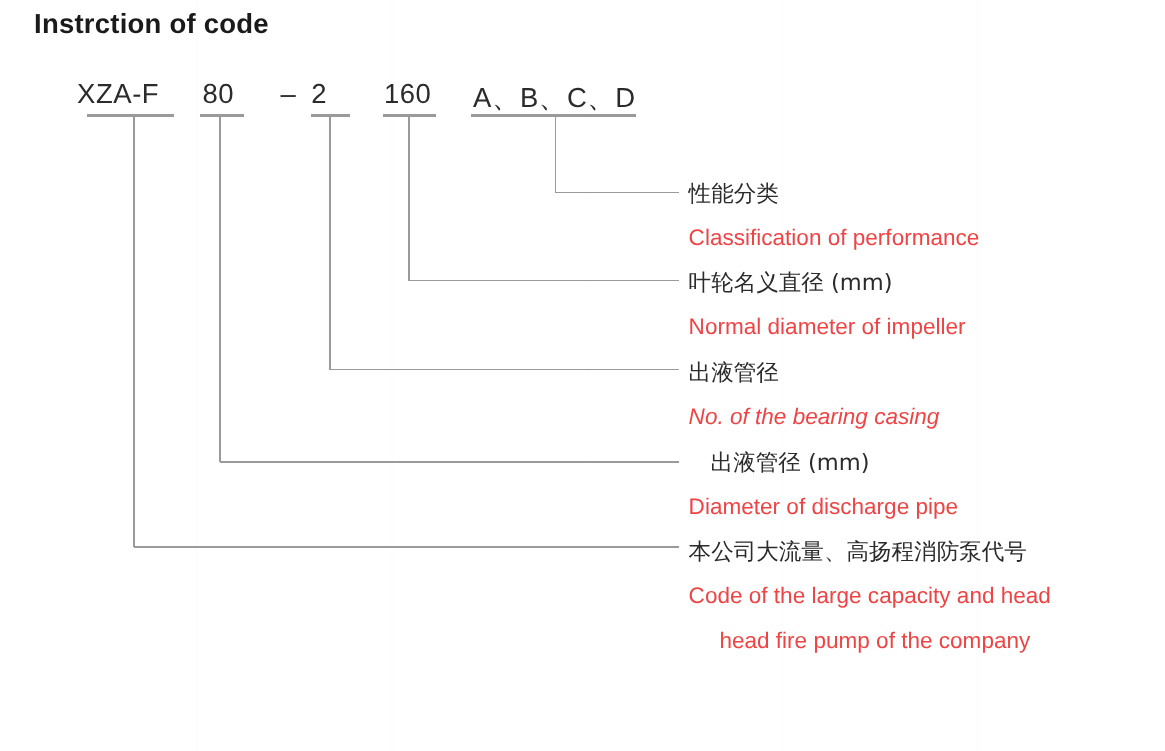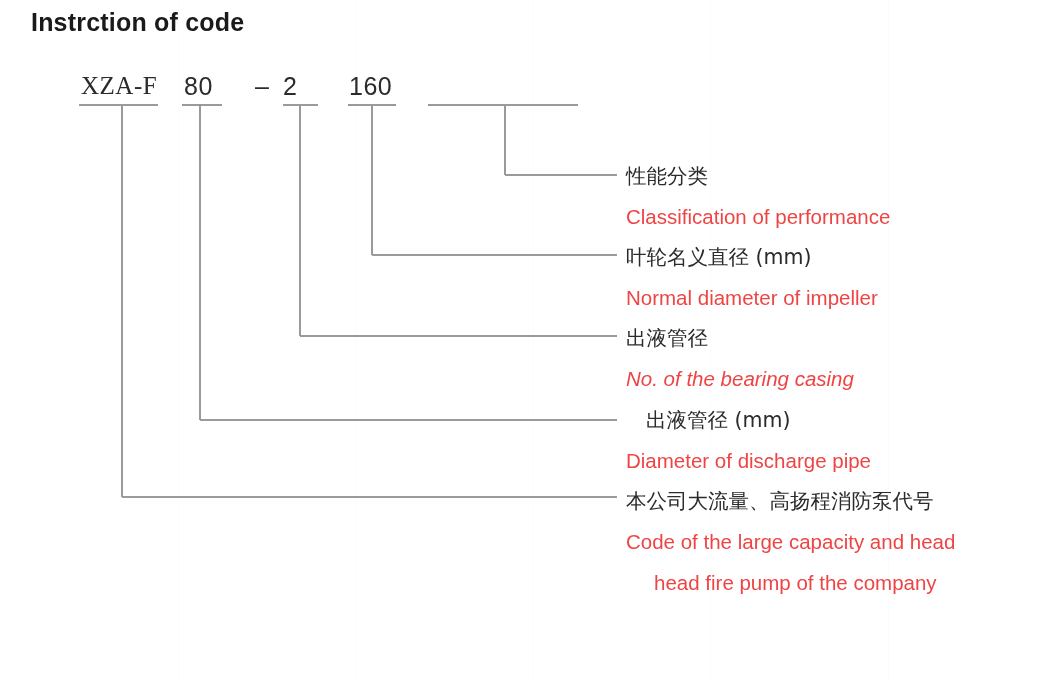--- a/index.html
+++ b/index.html
@@ -89,25 +89,26 @@
 <div id="page">
 
   <div class="seam" style="left:178px"></div>
   <div class="seam" style="left:356px"></div>
   <div class="seam" style="left:533px"></div>
   <div class="seam" style="left:710px"></div>
   <div class="seam" style="left:888px"></div>
 
   <div id="title">Instrction of code</div>
 
-  <div class="code-seg" id="seg0" style="left: 81px; font-family: Liberation Serif, serif;">XZA-F</div>
+  <div class="code-seg" id="seg0" style="left: 70px;">XZA-F</div>
   <div class="code-seg" id="seg1" style="left: 184px;">80</div>
   <div class="code-prefix-dash" id="segdash" style="left: 255px;">–</div>
   <div class="code-seg" id="seg2" style="left: 283px;">2</div>
   <div class="code-seg" id="seg3" style="left: 349px;">160</div>
+  <div class="code-seg" id="seg4" style="left: 430px;">A、B、C、D</div>
 
   <svg id="leaders" viewBox="0 0 1059 683" xmlns="http://www.w3.org/2000/svg">
       <line x1="79" y1="105" x2="158" y2="105" stroke="#9a9a9a" stroke-width="2" shape-rendering="crispEdges"></line>
       <line x1="182" y1="105" x2="222" y2="105" stroke="#9a9a9a" stroke-width="2" shape-rendering="crispEdges"></line>
       <line x1="283" y1="105" x2="318" y2="105" stroke="#9a9a9a" stroke-width="2" shape-rendering="crispEdges"></line>
       <line x1="348" y1="105" x2="396" y2="105" stroke="#9a9a9a" stroke-width="2" shape-rendering="crispEdges"></line>
       <line x1="428" y1="105" x2="578" y2="105" stroke="#9a9a9a" stroke-width="2" shape-rendering="crispEdges"></line>
       <line x1="505" y1="105" x2="505" y2="175" stroke="#9a9a9a" stroke-width="1.6" shape-rendering="crispEdges"></line>
       <line x1="505" y1="175" x2="617" y2="175" stroke="#9a9a9a" stroke-width="1.6" shape-rendering="crispEdges"></line>
       <line x1="372" y1="105" x2="372" y2="255" stroke="#9a9a9a" stroke-width="1.6" shape-rendering="crispEdges"></line>

